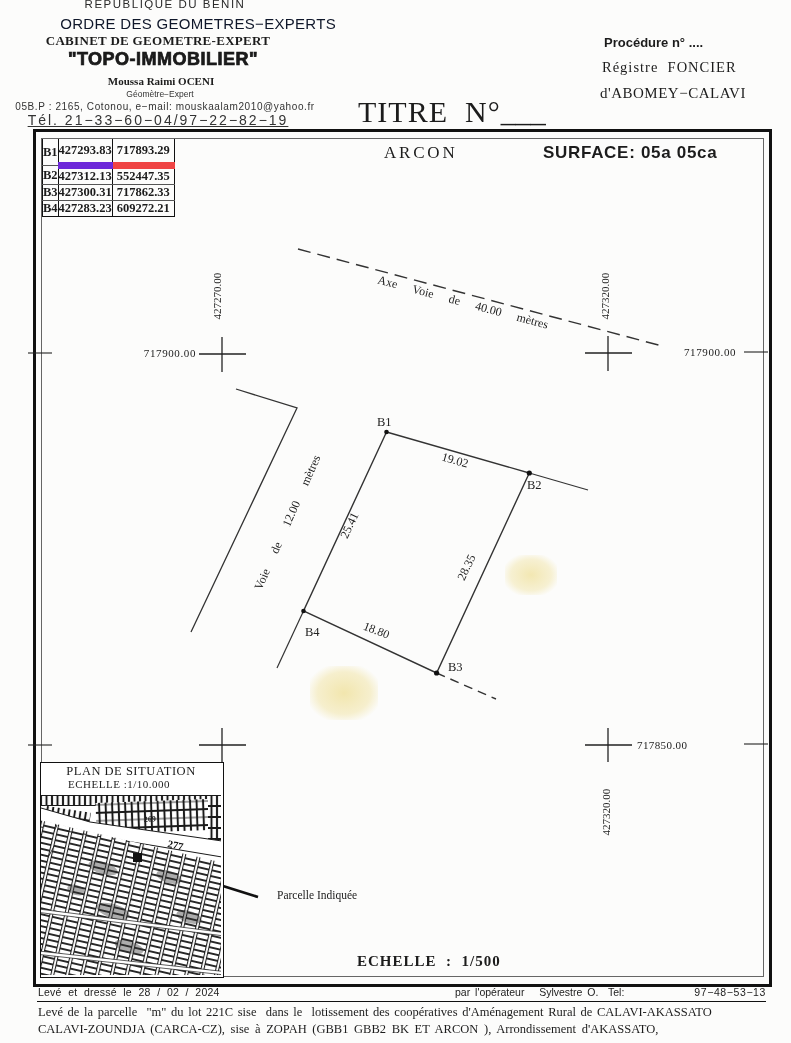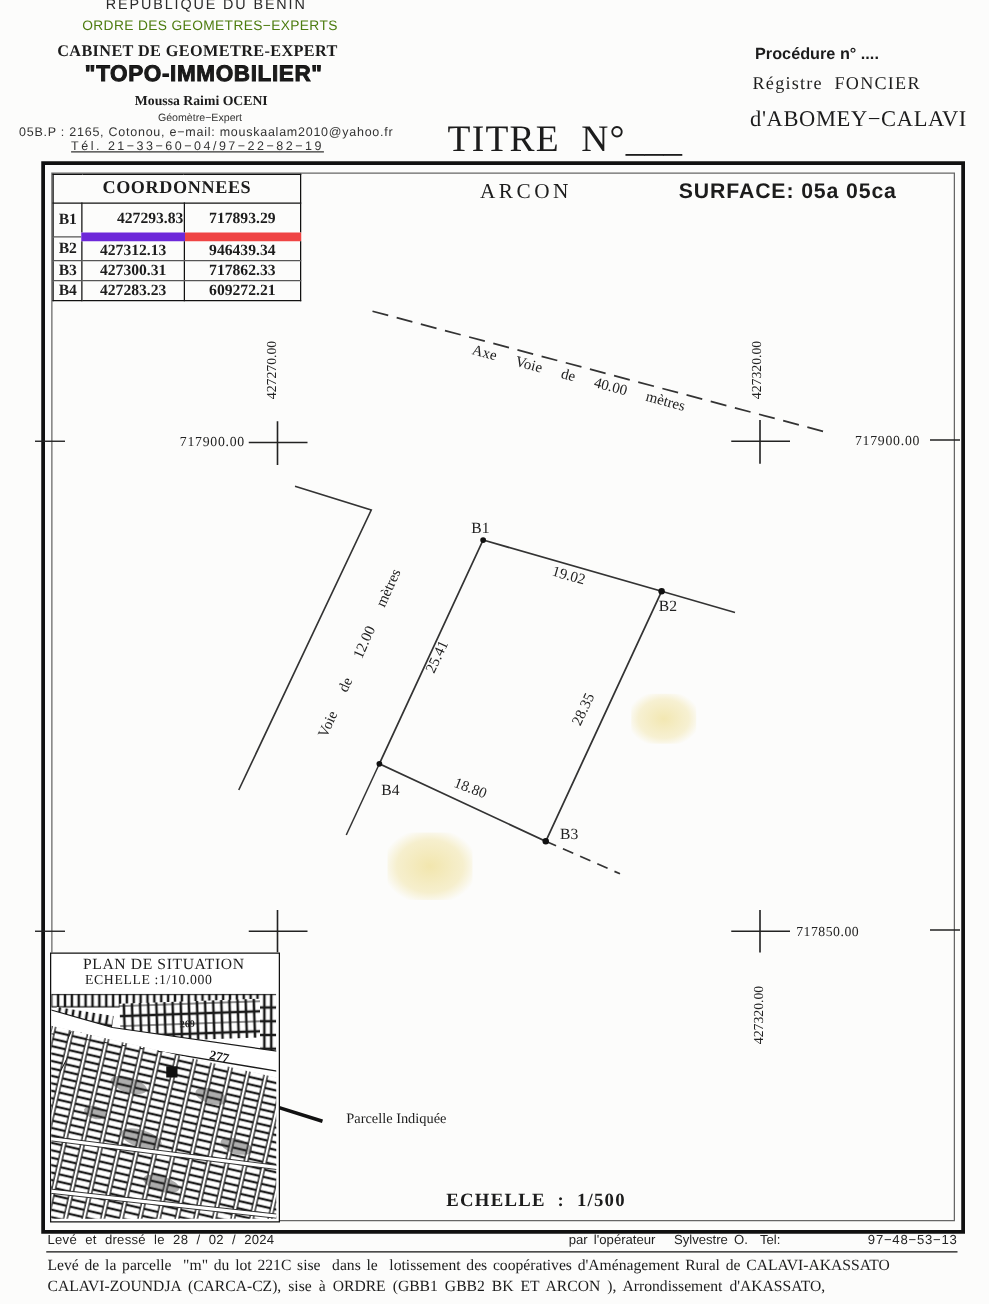--- a/index.html
+++ b/index.html
@@ -6,61 +6,58 @@
   body{width:791px;height:1043px;position:relative;background:#fcfcfb;
        font-family:"Liberation Serif", serif;color:#1c1c1c;overflow:hidden;}
   .abs{position:absolute;}
   .sans{font-family:"Liberation Sans", sans-serif;}
 </style>
 </head>
 <body>
 
 <div class="abs sans" style="left:0;top:-2px;width:330px;text-align:center;font-size:11.5px;letter-spacing:1.5px;color:#2a2a2a;">REPUBLIQUE  DU  BENIN</div>
 
-<div class="abs sans" style="left:0;top:15px;width:336px;text-align:center;font-size:11px;letter-spacing:0.3px;color:#4d7c0f;">ORDRE  DES  GEOMETRES−EXPERTS</div>
+<div class="abs sans" style="left:0;top:15px;width:336px;text-align:right;font-size:15px;letter-spacing:0.3px;color:#0f172a;">ORDRE  DES  GEOMETRES−EXPERTS</div>
 
 <div class="abs" style="left:0;top:33px;width:316px;text-align:center;font-size:13px;font-weight:bold;letter-spacing:0.3px;">CABINET DE GEOMETRE-EXPERT</div>
 
 <div class="abs sans" style="left:0;top:49px;width:326px;text-align:center;font-size:18px;font-weight:bold;letter-spacing:0.5px;-webkit-text-stroke:0.7px #111;">"TOPO-IMMOBILIER"</div>
 
 <div class="abs" style="left:0;top:75px;width:322px;text-align:center;font-size:11px;font-weight:bold;">Moussa Raimi OCENI</div>
 
 <div class="abs sans" style="left:0;top:89px;width:320px;text-align:center;font-size:8.5px;color:#333;">Géomètre−Expert</div>
 
 <div class="abs sans" style="left:0;top:101px;width:330px;text-align:center;font-size:10px;letter-spacing:0.6px;color:#333;">05B.P : 2165, Cotonou, e−mail: mouskaalam2010@yahoo.fr</div>
 
-<div class="abs sans" style="left:0;top:112px;width:316px;text-align:center;font-size:10px;letter-spacing:2px;color:#333;text-decoration:underline;">Tél. 21−33−60−04/97−22−82−19</div>
+<div class="abs sans" style="left:0;top:112px;width:316px;text-align:center;font-size:14px;letter-spacing:2px;color:#333;text-decoration:underline;">Tél. 21−33−60−04/97−22−82−19</div>
 
 <div class="abs" style="left:358px;top:95px;font-size:30px;letter-spacing:1px;">TITRE&nbsp;&nbsp;N°<span style="letter-spacing:0;">___</span></div>
 
 <div class="abs sans" style="left:604px;top:35px;font-size:13px;font-weight:bold;">Procédure n° ....</div>
 
 <div class="abs" style="left:602px;top:59px;font-size:14.5px;letter-spacing:1px;">Régistre&nbsp; FONCIER</div>
 
-<div class="abs" style="left:600px;top:85px;font-size:18px;letter-spacing:0.5px;">d'ABOMEY−CALAVI</div>
+<div class="abs" style="left:600px;top:85px;font-size:15px;letter-spacing:0.5px;">d'ABOMEY−CALAVI</div>
 
 <div class="abs" style="left:33px;top:129px;width:733px;height:852px;border:3px solid #111;"></div>
 
 <div class="abs" style="left:41px;top:138px;width:721px;height:837px;border:1px solid #666;"></div>
 
 <div class="abs" style="left:42px;top:139px;">
 <table style="border-collapse:collapse;font-family:'Liberation Serif',serif;">
   <tbody>
-        <tr>
-          <td colspan="3" style="border:1.5px solid #111;width:197px;height:21.5px;padding:0;text-align:center;font-weight:bold;font-size:14.5px;letter-spacing:0.5px;">COORDONNEES</td>
-        </tr>
   <tr style="font-weight:bold;font-size:12.5px;">
     <td style="border-left:1.5px solid #111;border-right:1.5px solid #111;border-bottom:1px solid #555;height:14.8px;padding:0;text-align:center;">B1</td>
     <td style="border-right:1.5px solid #111;border-bottom:7px solid #6d28d9;padding:0;text-align:right;">427293.83</td>
     <td style="border-right:1.5px solid #111;border-bottom:7px solid #ef4444;padding:4px;text-align:center;">717893.29</td>
   </tr>
   <tr style="font-weight:bold;font-size:12.5px;">
     <td style="border-left:1.5px solid #111;border-right:1.5px solid #111;border-bottom:1px solid #555;height:14.8px;padding:0;text-align:center;">B2</td>
     <td style="border-right:1.5px solid #111;border-bottom:1px solid #555;padding:0;text-align:center;margin-top:28px;">427312.13</td>
-    <td style="border-right:1.5px solid #111;border-bottom:1px solid #555;padding:0;text-align:center;">946439.34</td>
+    <td style="border-right:1.5px solid #111;border-bottom:1px solid #555;padding:0;text-align:center;">552447.35</td>
   </tr>
   <tr style="font-weight:bold;font-size:12.5px;">
     <td style="border-left:1.5px solid #111;border-right:1.5px solid #111;border-bottom:1px solid #555;height:14.8px;padding:0;text-align:center;">B3</td>
     <td style="border-right:1.5px solid #111;border-bottom:1px solid #555;padding:0;text-align:center;">427300.31</td>
     <td style="border-right:1.5px solid #111;border-bottom:1px solid #555;padding:0;text-align:center;">717862.33</td>
   </tr>
   <tr style="font-weight:bold;font-size:12.5px;">
     <td style="border-left:1.5px solid #111;border-right:1.5px solid #111;border-bottom:1.5px solid #111;height:14.8px;padding:0;text-align:center;">B4</td>
     <td style="border-right:1.5px solid #111;border-bottom:1.5px solid #111;padding:0;text-align:center;">427283.23</td>
     <td style="border-right:1.5px solid #111;border-bottom:1.5px solid #111;padding:0;text-align:center;">609272.21</td>
@@ -243,13 +240,13 @@
 <div class="abs sans" style="left:38px;top:986px;font-size:10.5px;word-spacing:3.5px;letter-spacing:0.2px;color:#222;">Levé et dressé le 28 / 02 / 2024</div>
 
 <div class="abs sans" style="left:455px;top:986px;font-size:10.5px;word-spacing:2px;color:#222;">par l'opérateur&nbsp;&nbsp; Sylvestre O.&nbsp; Tel:</div>
 
 <div class="abs sans" style="left:676px;top:986px;width:90px;text-align:right;font-size:10.5px;letter-spacing:0.6px;color:#222;">97−48−53−13</div>
 
 <div class="abs" style="left:37px;top:1001px;width:729px;height:0;border-top:1.5px solid #111;"></div>
 
 <div class="abs" style="left:38px;top:1005px;font-size:12.5px;word-spacing:1.5px;">Levé de la parcelle&nbsp; "m" du lot 221C sise&nbsp; dans le&nbsp; lotissement des coopératives d'Aménagement Rural de CALAVI-AKASSATO</div>
 
-<div class="abs" style="left:38px;top:1022px;font-size:12.5px;word-spacing:2.5px;">CALAVI-ZOUNDJA (CARCA-CZ), sise à ORDRE (GBB1 GBB2 BK ET ARCON ), Arrondissement d'AKASSATO,</div>
+<div class="abs" style="left:38px;top:1022px;font-size:12.5px;word-spacing:2.5px;">CALAVI-ZOUNDJA (CARCA-CZ), sise à ZOPAH (GBB1 GBB2 BK ET ARCON ), Arrondissement d'AKASSATO,</div>
 
 </body></html>

